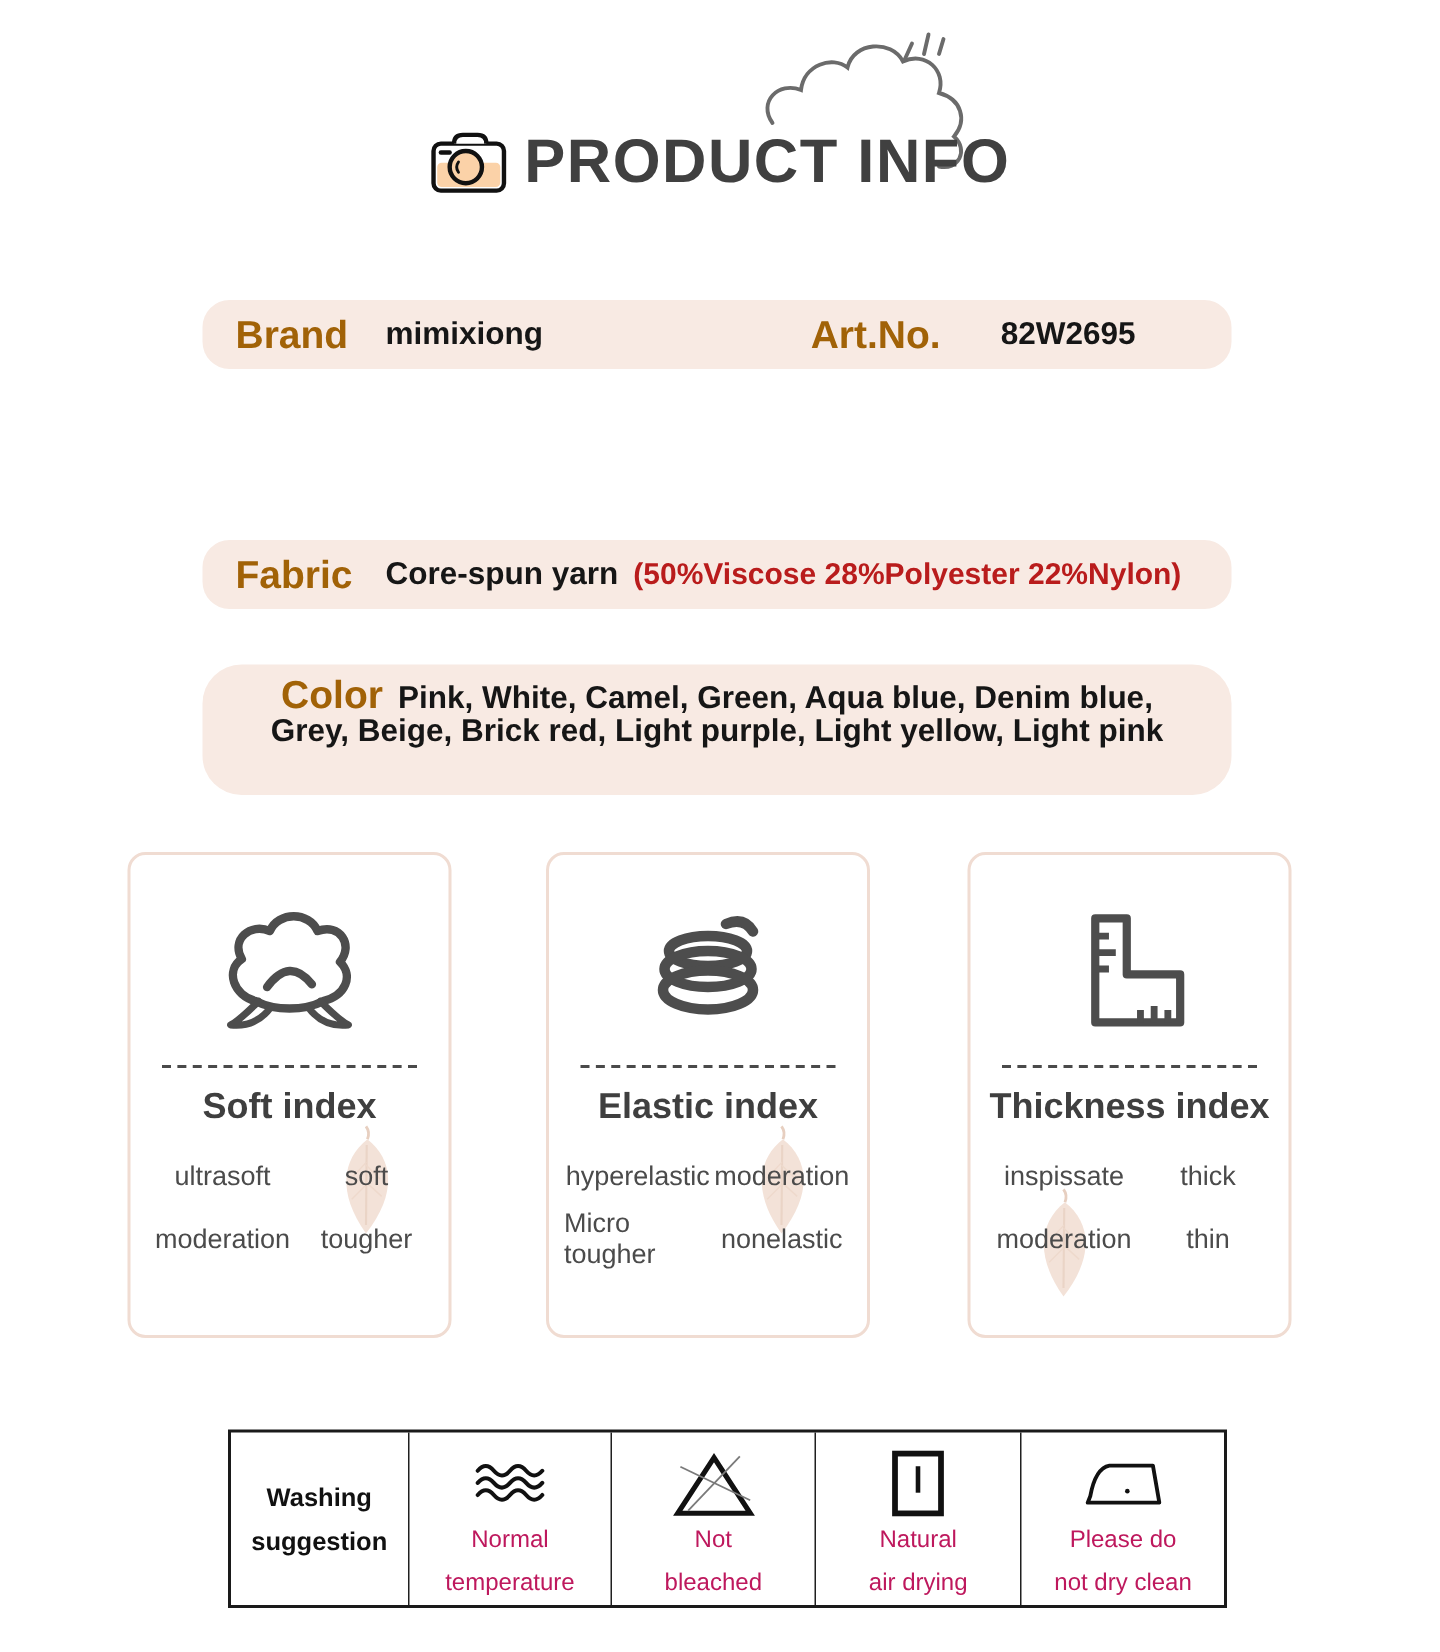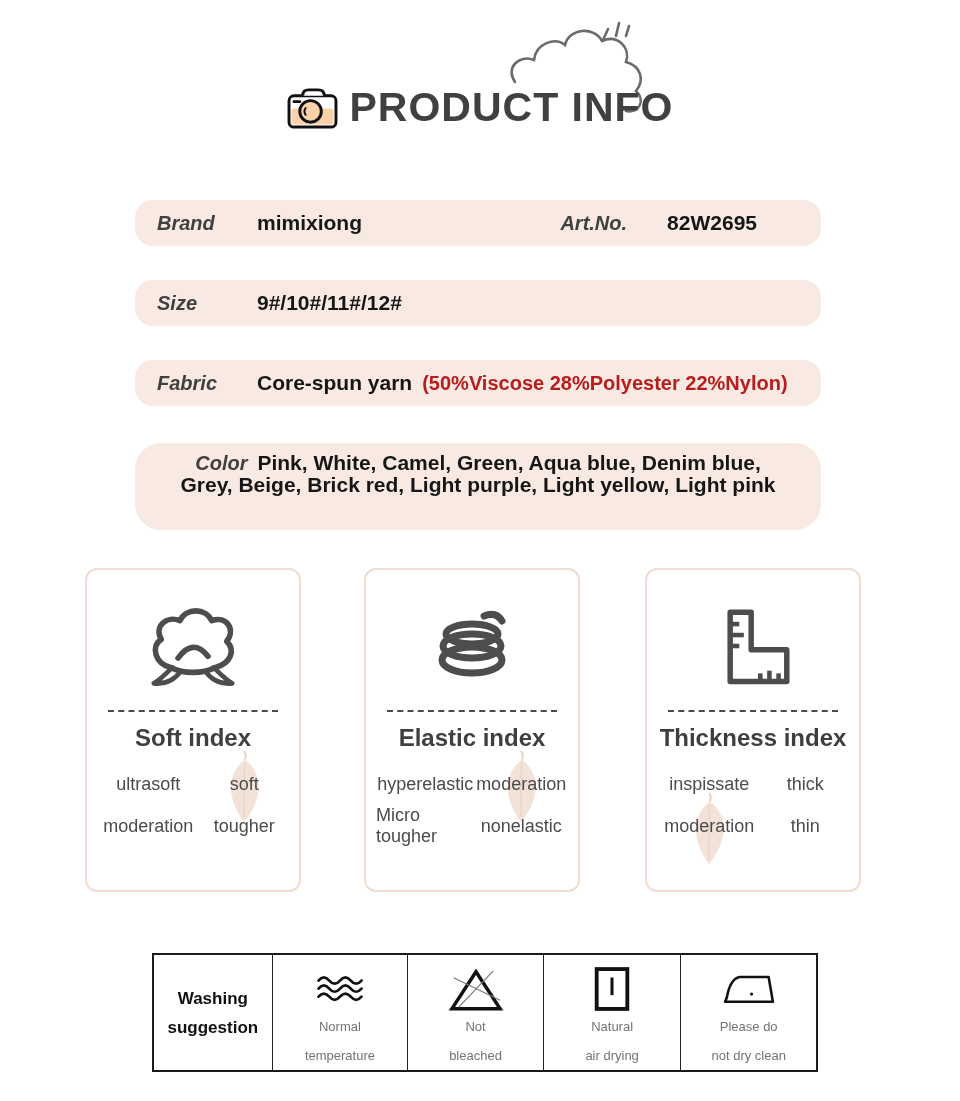--- a/index.html
+++ b/index.html
@@ -8,21 +8,21 @@
 
   
   .cloud-wrap { position:absolute; left:505px; top:12px; width:150px; height:112px; }
   .header-row { position:absolute; left:0; top:78px; width:960px; height:58px;
                 display:flex; align-items:center; justify-content:center; gap:10px; }
   .page-title { font-size:41px; font-weight:600; color:#404040; letter-spacing:1px; }
 
   
   .info-row { position:absolute; left:135px; width:686px; height:46px; background:#f8eae3;
               border-radius:18px; display:flex; align-items:center; padding:0 22px; }
-  .row-label { font-size:20px; font-weight:bold; color:#404040;font-style:italic; }
+  .row-label { font-size:26px; font-weight:bold; color:#a16207; }
   .label-col { display:inline-block; width:100px; flex:0 0 100px; }
   .row-value { font-size:21px; font-weight:bold; color:#161616; }
   .row-brand { top:200px; }
   .row-size  { top:280px; }
   .row-fabric{ top:360px; }
   .artno-label { margin-left:auto; margin-right:40px; }
   .artno-value { margin-right:42px; }
   .fabric-note { font-size:20px; font-weight:bold; color:#b91c1c; margin-left:10px; }
   .row-color { position:absolute; left:135px; top:443px; width:686px; height:87px; background:#f8eae3;
                border-radius:26px; text-align:center; padding-top:9px; }
@@ -48,21 +48,21 @@
   
   .wash-table { position:absolute; left:152px; top:953px; width:666px; height:119px;
                 border:2px solid #1a1a1a; display:flex; background:#fff; }
   .wash-cell { border-left:1px solid #1f1f1f; display:flex; flex-direction:column; align-items:center; }
   .wash-cell:first-child { border-left:none; }
   .wash-head { width:118px; justify-content:center; }
   .wash-head .hl { font-size:17px; font-weight:bold; color:#111; line-height:29px; }
   .wash-item { width:136px; }
   .wash-item.wide { width:138px; }
   .wash-icon-box { height:46px; margin-top:11px; display:flex; align-items:center; justify-content:center; }
-  .wash-line { font-size:13px; color:#737373; line-height:29px; }
+  .wash-line { font-size:16px; color:#be185d; line-height:29px; }
   svg { display:block; }
 </style>
 </head>
 <body>
 
 <div class="page">
 
   <div class="cloud-wrap">
     <svg viewBox="0 0 150 112" width="150" height="112" fill="none" stroke="#6b6b6b" stroke-width="2.6" stroke-linecap="round">
       <path d="M10 70 C0 56 14 42 29 48 C31 31 50 25 60 33 C64 16 89 14 97 29 C112 22 126 35 121 50 C136 54 140 68 131 79 C141 88 134 102 121 99"></path>
@@ -86,24 +86,20 @@
     <h1 class="page-title">PRODUCT INFO</h1>
   </div>
 
   <div class="info-row row-brand">
     <span class="row-label label-col">Brand</span>
     <span class="row-value">mimixiong</span>
     <span class="row-label artno-label">Art.No.</span>
     <span class="row-value artno-value">82W2695</span>
   </div>
 
-  <div class="info-row row-size">
-    <span class="row-label label-col">Size</span>
-    <span class="row-value">9#/10#/11#/12#</span>
-  </div>
 
   <div class="info-row row-fabric">
     <span class="row-label label-col">Fabric</span>
     <span class="row-value">Core-spun yarn</span>
     <span class="fabric-note">(50%Viscose 28%Polyester 22%Nylon)</span>
   </div>
 
   <div class="row-color">
     <div class="line">
       <span class="row-label">Color</span><span>Pink, White, Camel, Green, Aqua blue, Denim blue,</span>

